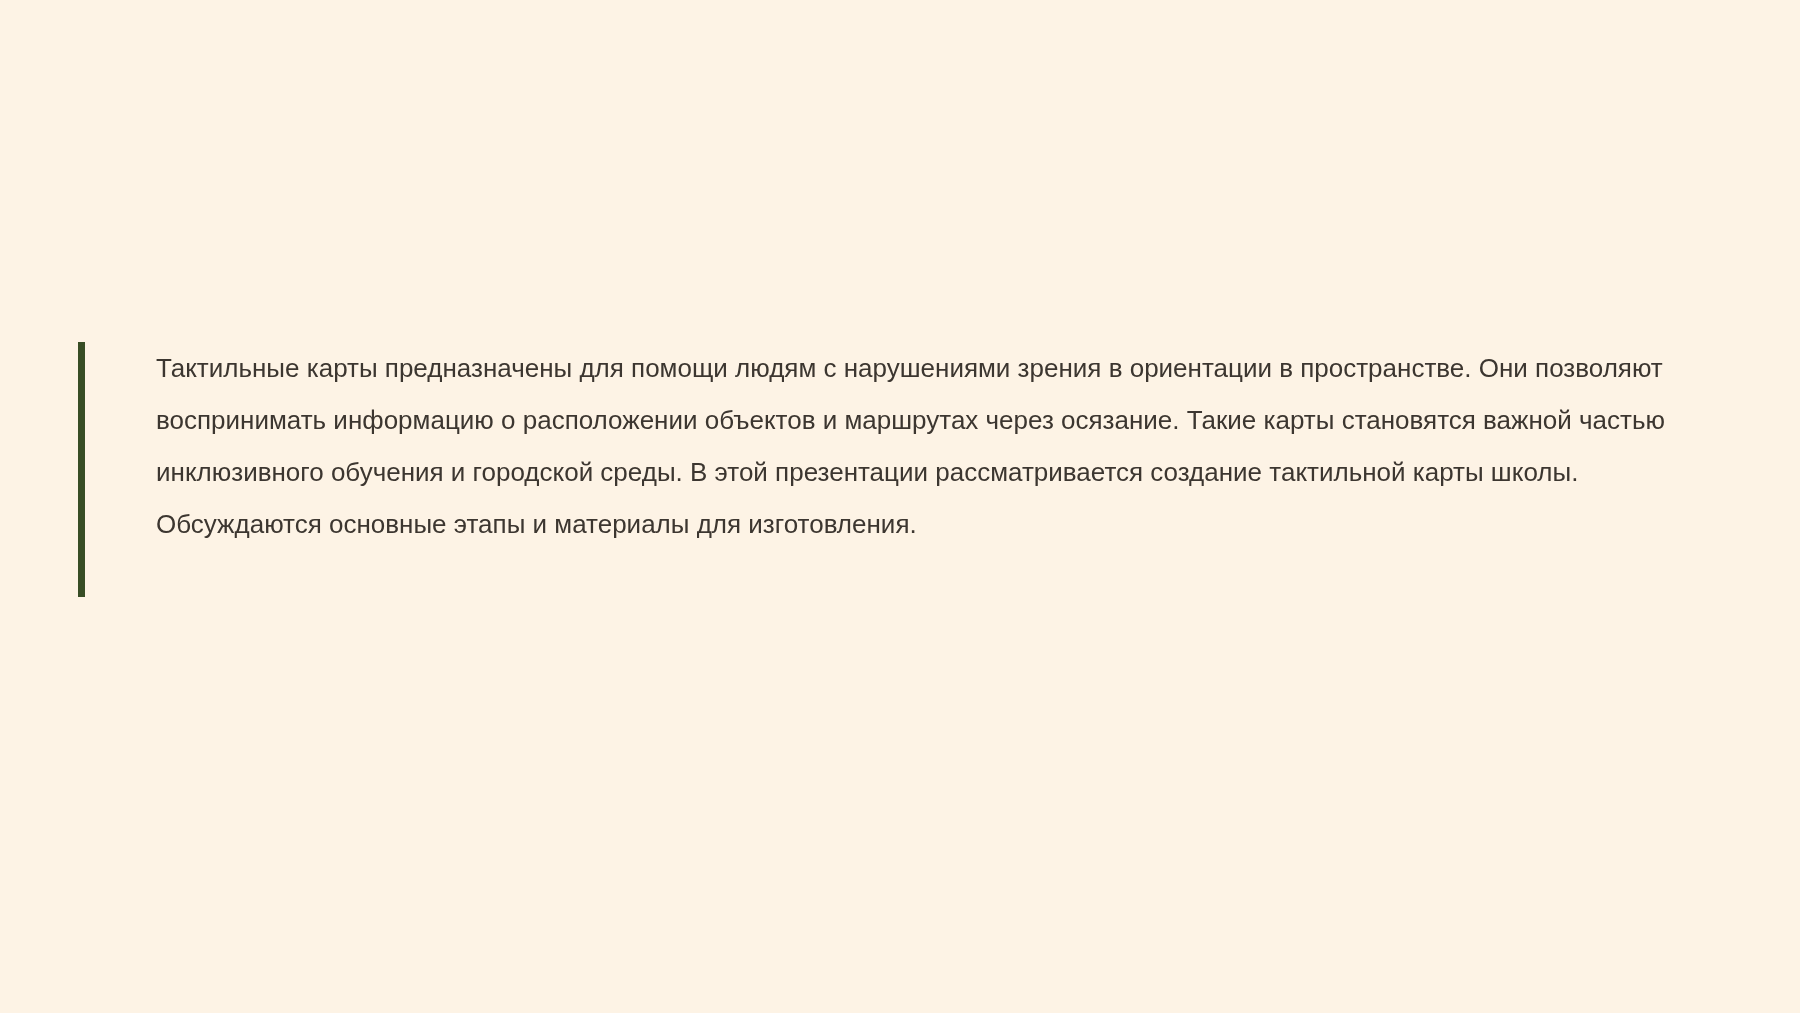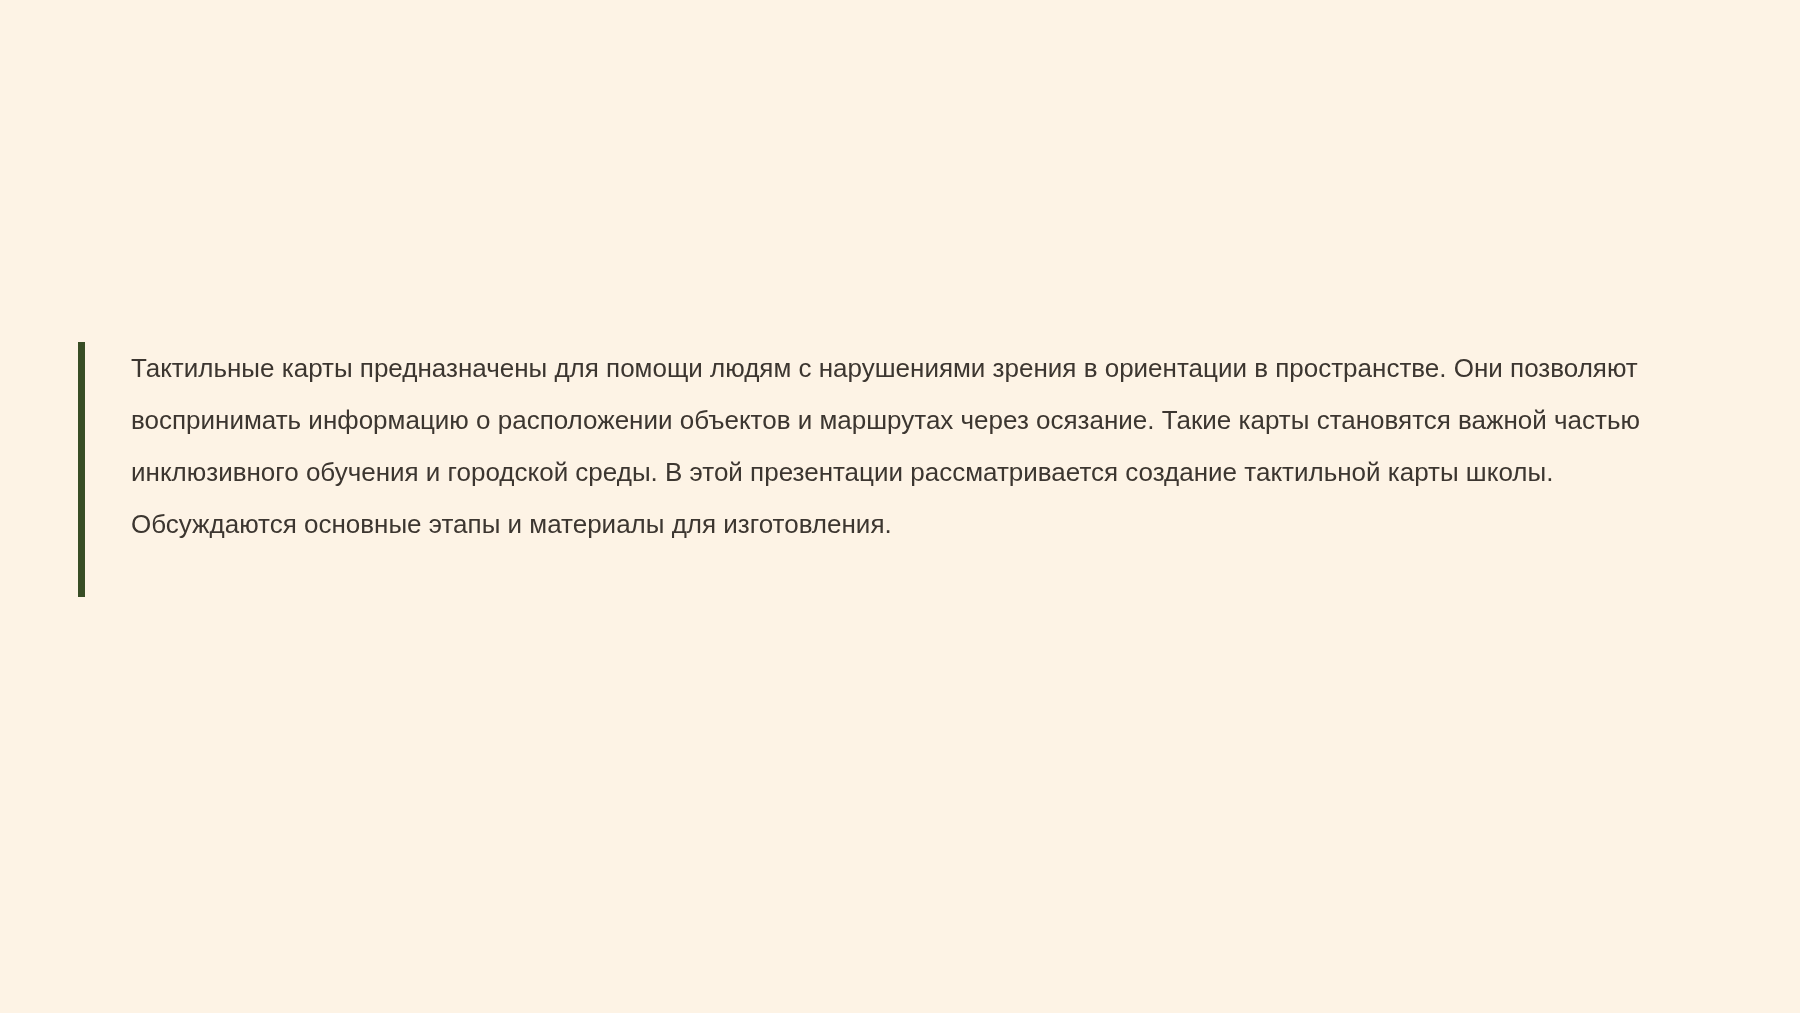--- a/index.html
+++ b/index.html
@@ -39,21 +39,21 @@
     line-height: 1.06;
     font-weight: 400;
     color: #3a5130;
     letter-spacing: 0.2px;
     white-space: nowrap;
   }
 
   .body-block {
     position: relative;
     margin-top: 42px;
-    padding-left: 53px;
+    padding-left: 78px;
     min-height: 255px;
   }
 
   .accent-bar {
     position: absolute;
     left: 0;
     top: 0;
     width: 7px;
     height: 255px;
     background: #384d25;

